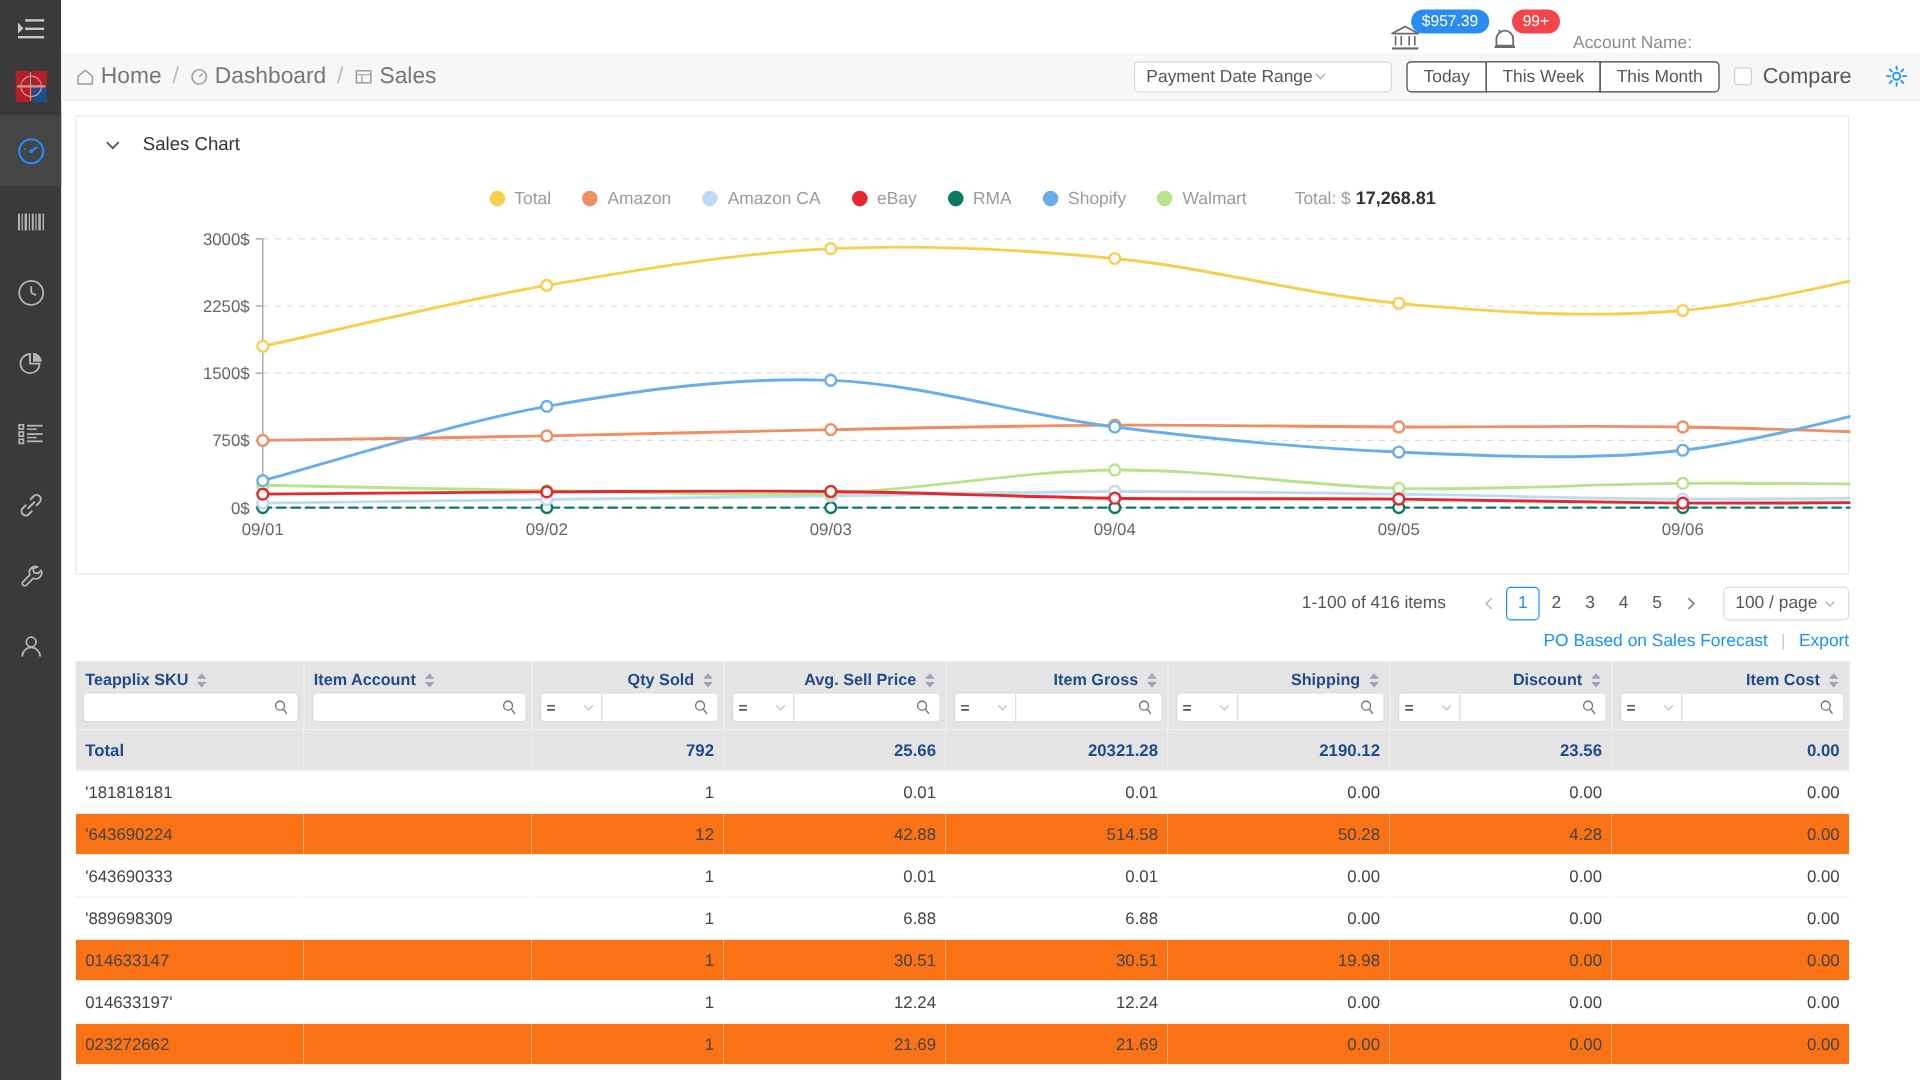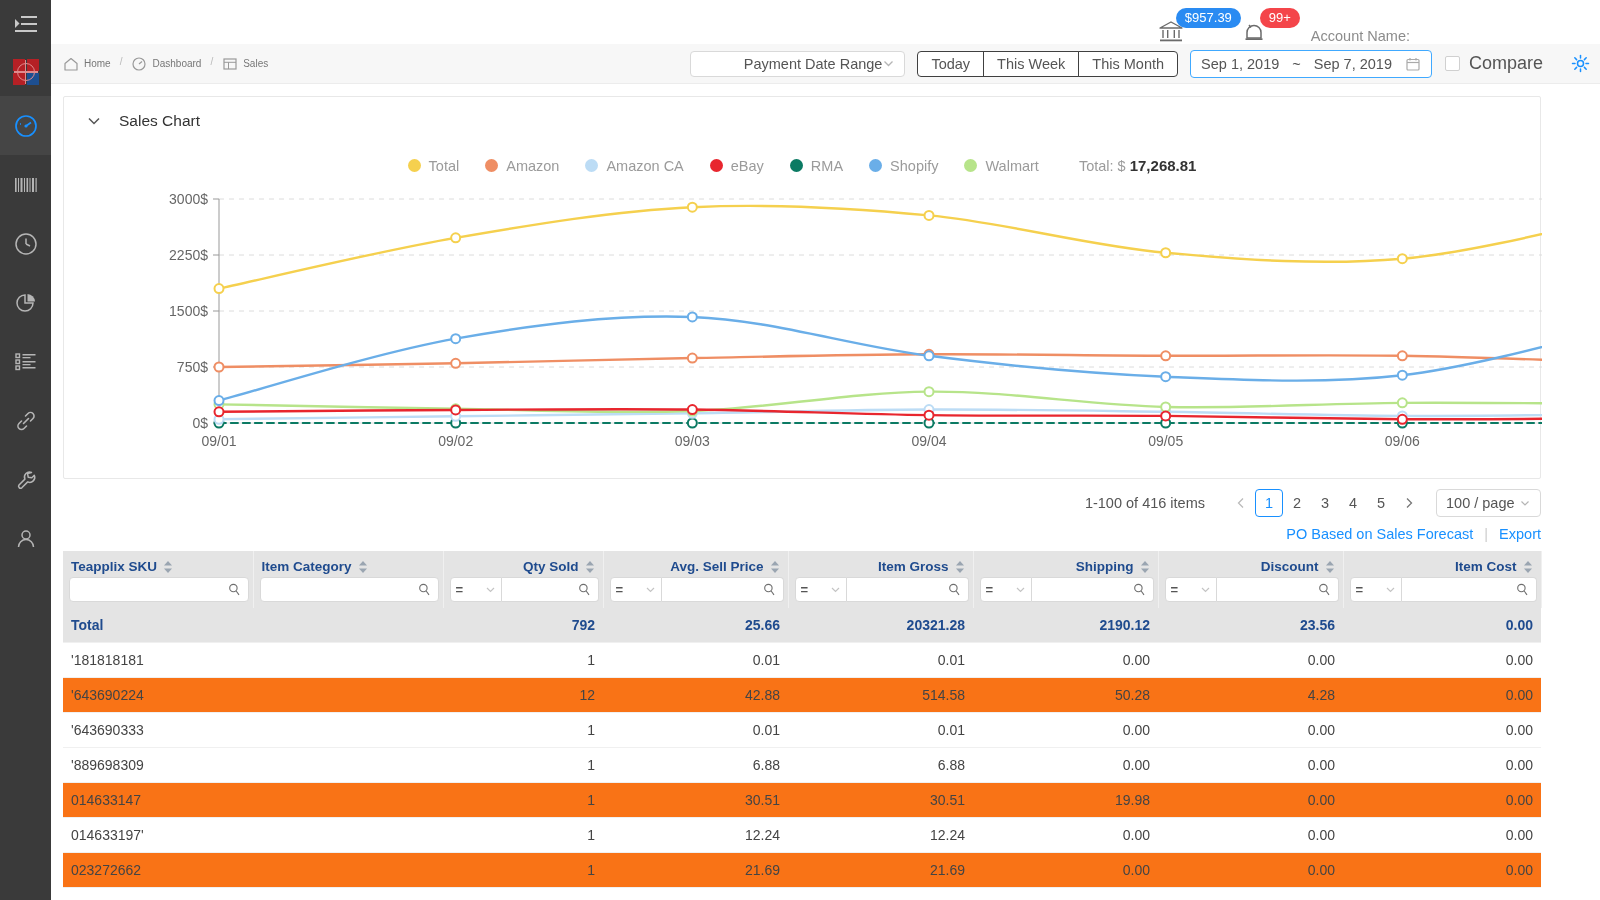--- a/index.html
+++ b/index.html
@@ -57,29 +57,29 @@
   .badge.blue{ background:#2a8bf2; }
   .badge.red{ background:#f4454a; }
   .bell-wrap{ position:relative; margin-right:45px; display:flex; align-items:center;}
   .account-name { color:#8c8c8c; font-size:14.5px; margin-right:190px;}
   
   #crumbbar {
     position:absolute; left:51px; top:44px; right:0; height:40px;
     background:#f7f7f7; display:flex; align-items:center;
     border-bottom:1px solid #ececec;
   }
-  #breadcrumb { display:flex; align-items:flex-start; margin-left:12px; color:#777; font-size:10px;}
+  #breadcrumb { display:flex; align-items:flex-start; margin-left:12px; color:#777; font-size:19px;}
   #breadcrumb .crumb{ display:flex;align-items:center;gap:5px; cursor:pointer;}
   #breadcrumb .sep{ margin:0 9px; color:#bbb;}
   .ctrl-right { margin-left:auto; display:flex; align-items:center; }
   .select-box {
     width:215px; height:26px; border:1px solid #d9d9d9; background:#fff;
     border-radius:4px; display:flex;align-items:center;
     padding:0 9px; font-size:14.5px; color:#555; cursor:pointer;
-    justify-content:flex-end; margin-right:12px;
+    justify-content:flex-start; margin-right:12px;
   }
   .seg-group{ display:flex; margin-right:12px;}
   .seg-btn{
     height:26px; border:1px solid #404040; background:#fff; display:flex;
     align-items:center; padding:0 13px; font-size:14.5px; color:#555;
     cursor:pointer; margin-left:-1px;
   }
   .seg-btn:first-child{ border-radius:4px 0 0 4px; margin-left:0;}
   .seg-btn:last-child{ border-radius:0 4px 4px 0;}
   .date-range{
@@ -346,33 +346,20 @@
           </svg>
       </span>
     </div>
 
     <div class="seg-group">
       <div class="seg-btn">Today</div>
       <div class="seg-btn">This Week</div>
       <div class="seg-btn">This Month</div>
     </div>
 
-    <div class="date-range">
-      <span>Sep 1, 2019</span>
-      <span>~</span>
-      <span>Sep 7, 2019</span>
-      <span class="icon">
-        <svg width="16" height="16" viewBox="0 0 16 16">
-          <rect x="2" y="3.5" width="12" height="10.5" rx="1" fill="none" stroke="#aaa" stroke-width="1.2"></rect>
-          <line x1="2" y1="6.5" x2="14" y2="6.5" stroke="#aaa" stroke-width="1.2"></line>
-          <line x1="5" y1="2" x2="5" y2="4.5" stroke="#aaa" stroke-width="1.2"></line>
-          <line x1="11" y1="2" x2="11" y2="4.5" stroke="#aaa" stroke-width="1.2"></line>
-        </svg>
-      </span>
-    </div>
 
     <div class="chk"></div>
     <div class="compare-lbl">Compare</div>
 
     <div class="gear-btn">
       <span class="icon">
         <svg width="19" height="19" viewBox="0 0 19 19">
           <circle cx="9.5" cy="9.5" r="3" fill="none" stroke="#1890ff" stroke-width="1.5"></circle>
           <g stroke="#1890ff" stroke-width="1.5" stroke-linecap="round">
             <line x1="9.5" y1="1.5" x2="9.5" y2="4"></line>
@@ -597,21 +584,21 @@
               <div class="srch">
                 <span class="icon"><svg width="13" height="13" viewBox="0 0 13 13">
                     <circle cx="5.4" cy="5.1" r="3.7" fill="none" stroke="#6e6e6e" stroke-width="1.1"></circle>
                     <line x1="8.2" y1="8" x2="11" y2="11.8" stroke="#6e6e6e" stroke-width="1.1"></line>
                   </svg></span>
               </div>
             </div>
           </th>
           <th>
             <div class="th-inner left">
-              <span>Item Category</span>
+              <span>Item Account</span>
               <span class="sorter">
                 <svg width="10" height="14" viewBox="0 0 10 14">
                   <path d="M5 1 L9 5.6 L1 5.6 Z" fill="#9aa5b1"></path>
                   <path d="M5 13 L9 8.4 L1 8.4 Z" fill="#9aa5b1"></path>
                 </svg>
               </span>
             </div>
             <div class="filterrow">
               <div class="srch">
                 <span class="icon"><svg width="13" height="13" viewBox="0 0 13 13">

